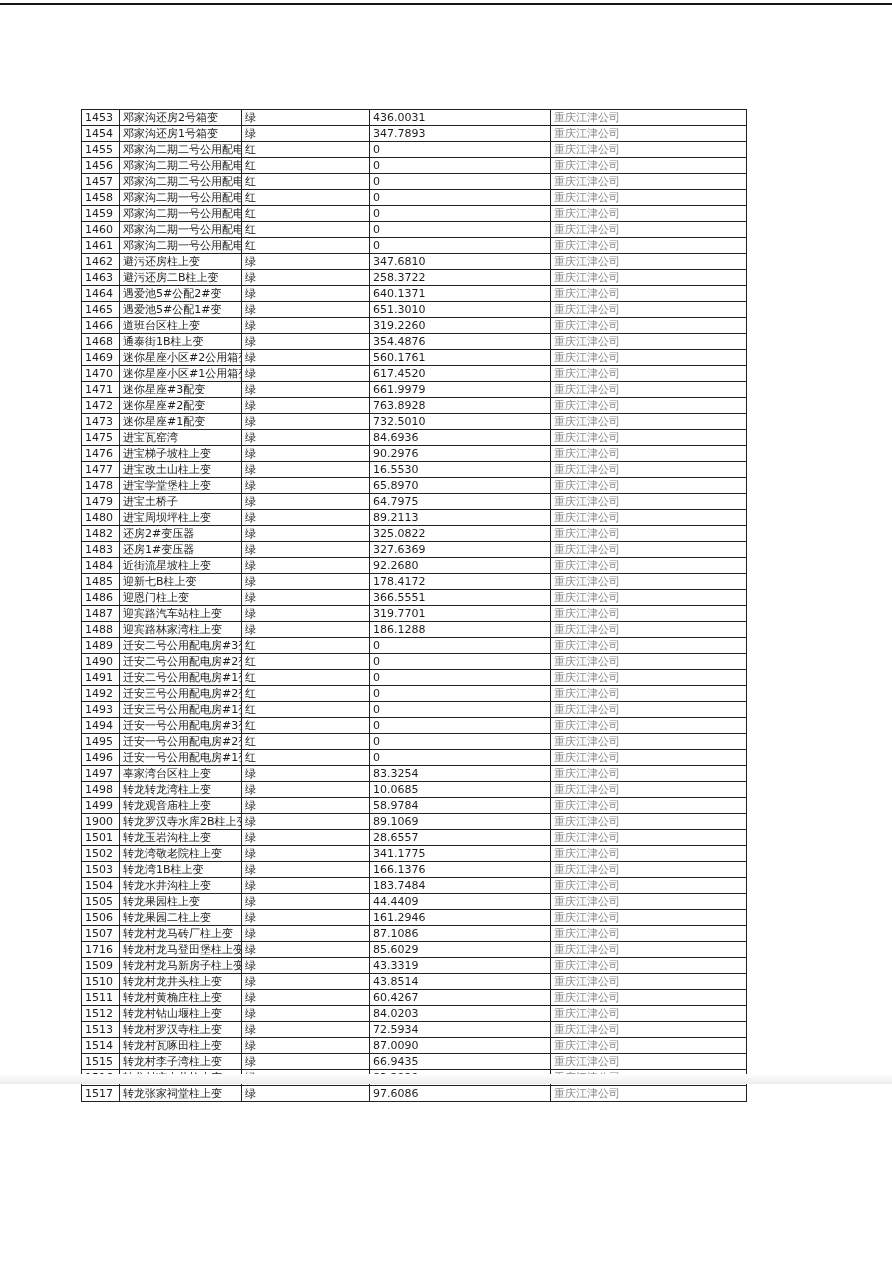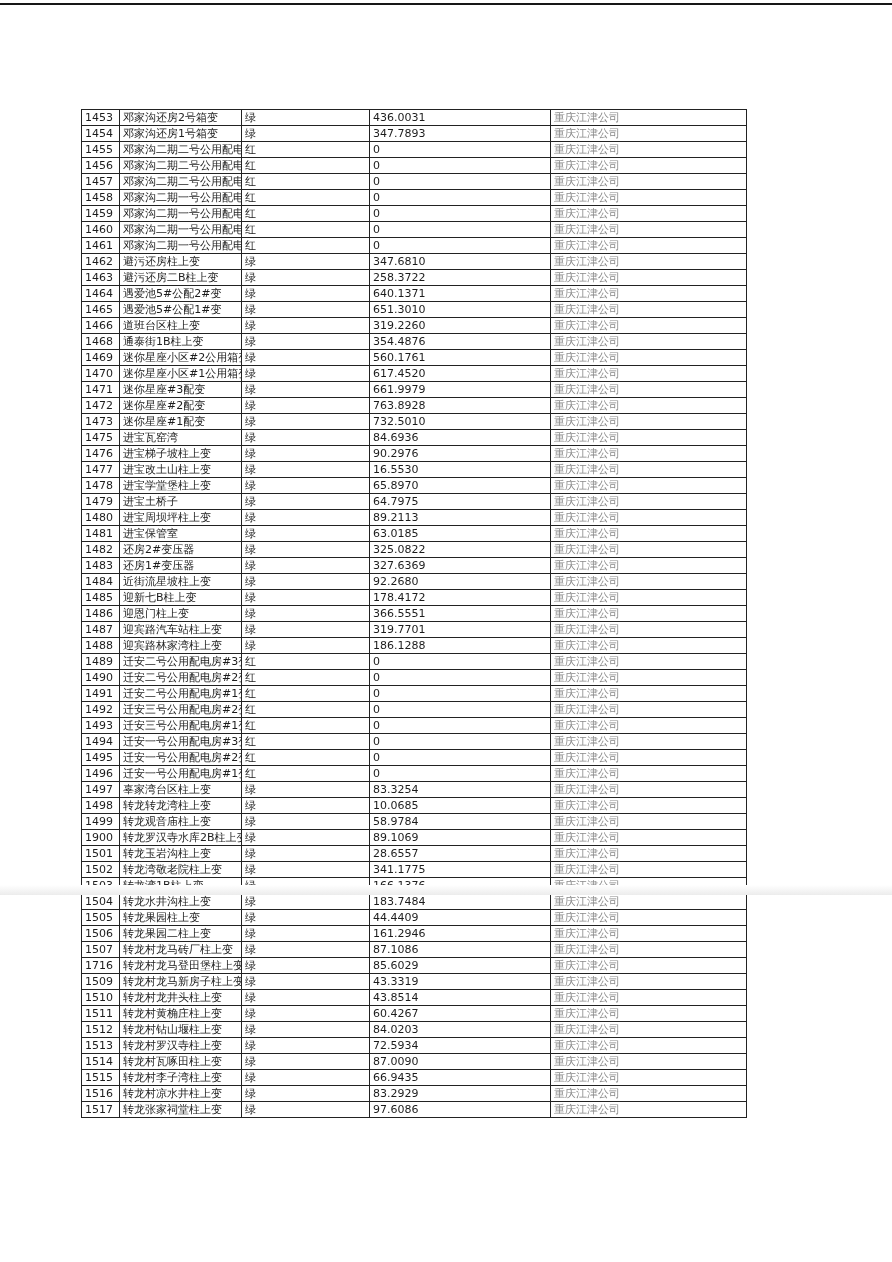--- a/index.html
+++ b/index.html
@@ -7,21 +7,21 @@
     padding: 0;
     width: 892px;
     height: 1262px;
     background: #ffffff;
     overflow: hidden;
     font-family: "DejaVu Sans", "Liberation Sans", sans-serif;
   }
   .page {
     position: relative;
     width: 892px;
-    height: 895px;
+    height: 1084px;
     background: #ffffff;
   }
   .top-rule {
     position: absolute;
     left: 0;
     top: 3px;
     width: 892px;
     height: 2px;
     background: #161616;
   }
@@ -242,27 +242,20 @@
     <td class="c-company">重庆江津公司</td>
   </tr>
         <tr>
     <td class="c-id">1480</td>
     <td class="c-name">进宝周坝坪柱上变</td>
     <td class="c-status">绿</td>
     <td class="c-value">89.2113</td>
     <td class="c-company">重庆江津公司</td>
   </tr>
         <tr>
-    <td class="c-id">1481</td>
-    <td class="c-name">进宝保管室</td>
-    <td class="c-status">绿</td>
-    <td class="c-value">63.0185</td>
-    <td class="c-company">重庆江津公司</td>
-  </tr>
-        <tr>
     <td class="c-id">1482</td>
     <td class="c-name">还房2#变压器</td>
     <td class="c-status">绿</td>
     <td class="c-value">325.0822</td>
     <td class="c-company">重庆江津公司</td>
   </tr>
         <tr>
     <td class="c-id">1483</td>
     <td class="c-name">还房1#变压器</td>
     <td class="c-status">绿</td>

